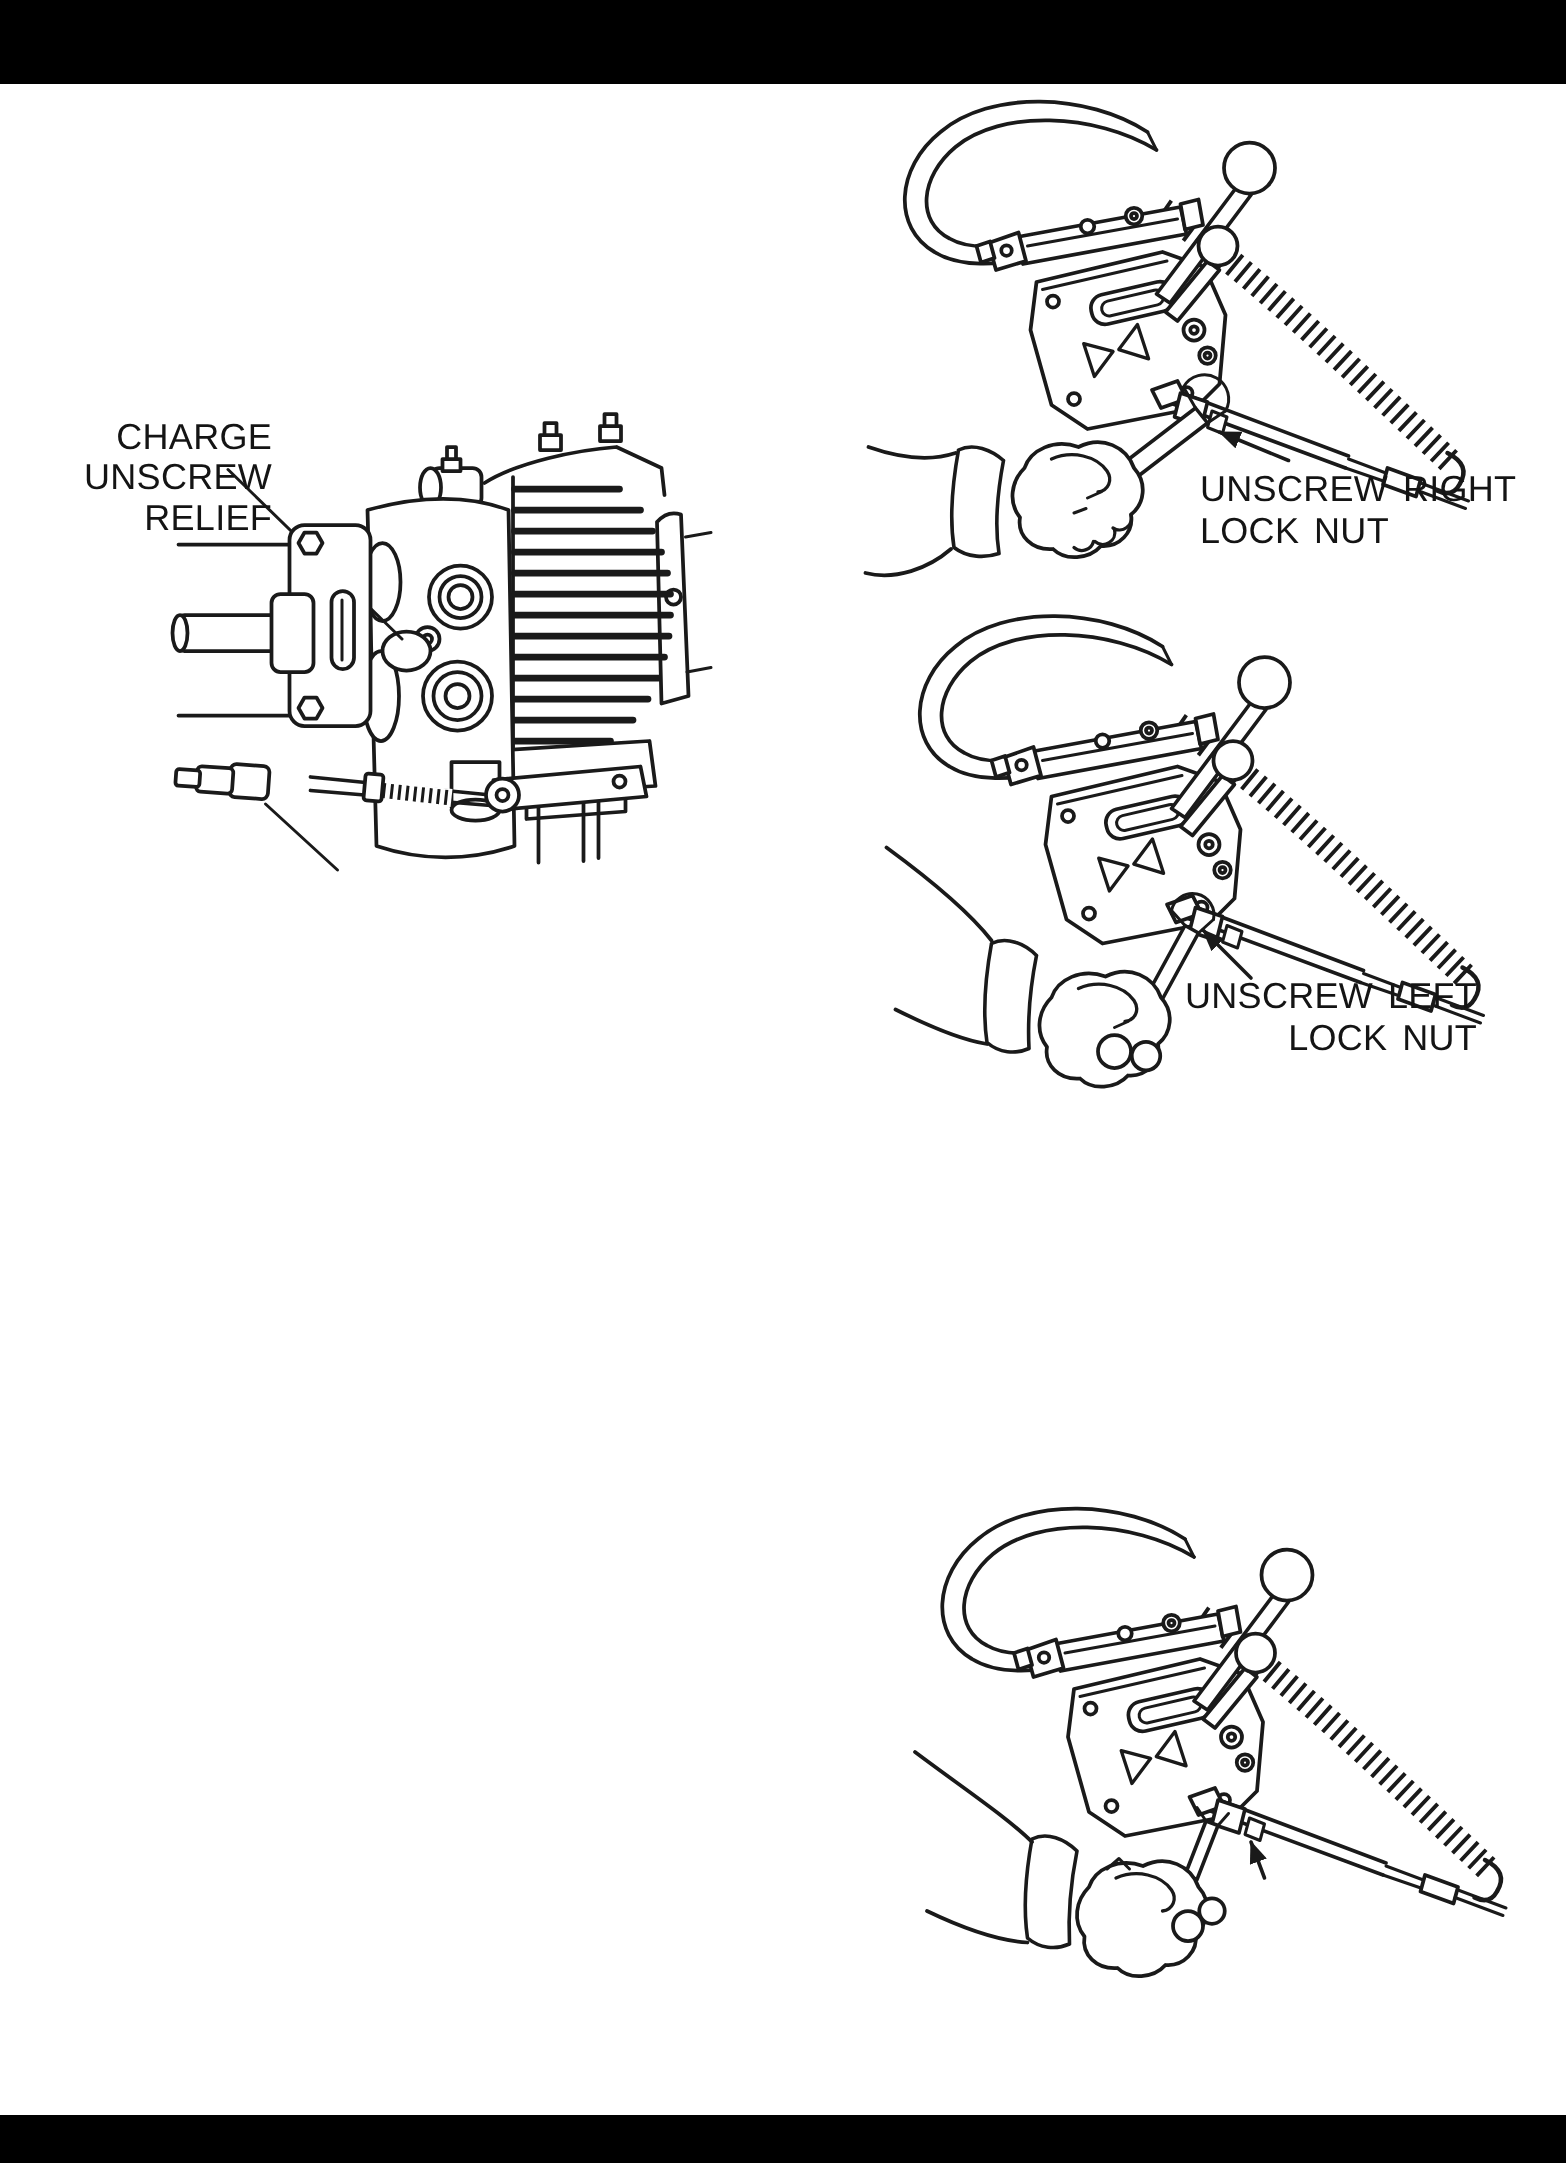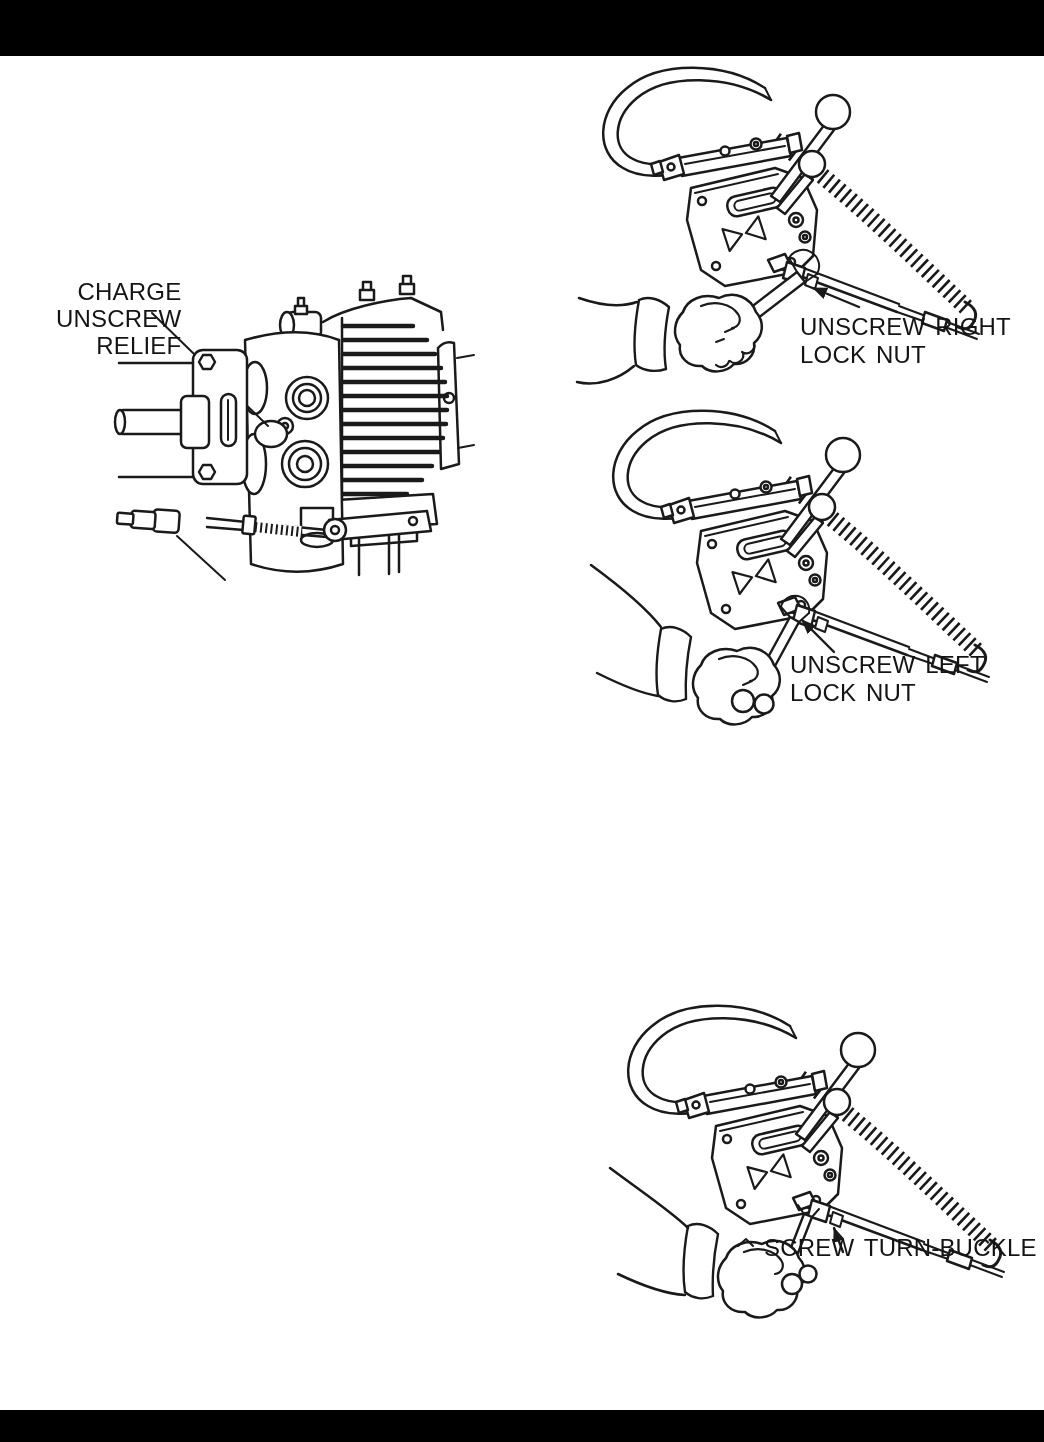--- a/index.html
+++ b/index.html
@@ -249,21 +249,21 @@
         </g>
         <circle class="sf" cx="158" cy="298" r="11"></circle>
         <circle class="sf" cx="179" cy="301" r="9.5"></circle>
         <path class="s" d="M6,162 C36,184 62,206 76,224 M12,270 C38,283 60,291 73,293"></path>
       </g>
 
       <path class="s" style="stroke-width:2.4" d="M249,249 L217,217" marker-end="url(#ah)"></path>
     </svg>
   </figure>
 
-  <div class="fig-label" style="left:790px; top:651px;">
+  <div class="fig-label" style="left:790px; top:651px;text-align:right;">
     <span class="lline">UNSCREW LEFT</span>
     <span class="lline">LOCK NUT</span>
   </div>
 
   <figure class="fig" style="left:600px; top:998px; width:430px; height:312px;">
     <svg width="430" height="312" viewBox="0 0 430 312">
       <use href="#assembly"></use>
 
       <g>
         <path class="sf" style="stroke-width:2.4" d="M190,252 L204,216 L212,219 L198,255 Z"></path>
@@ -280,18 +280,15 @@
         <path class="s t" d="M138,248 l8,-7 l7,7"></path>
         <circle class="sf" cx="192" cy="286" r="10"></circle>
         <circle class="sf" cx="208" cy="276" r="8.5"></circle>
         <path class="s" d="M10,170 C42,194 72,214 88,230 M18,276 C45,289 68,296 85,297"></path>
       </g>
 
       <path class="s" style="stroke-width:2.4" d="M243,254 L234,230" marker-end="url(#ah)"></path>
     </svg>
   </figure>
 
-  <div class="fig-label" style="left:764px; top:1234px;">
-    <span class="lline">SCREW TURN-BUCKLE</span>
-  </div>
 
   <div class="scan-bar bar-bottom"></div>
 </div>
 
 </body></html>

